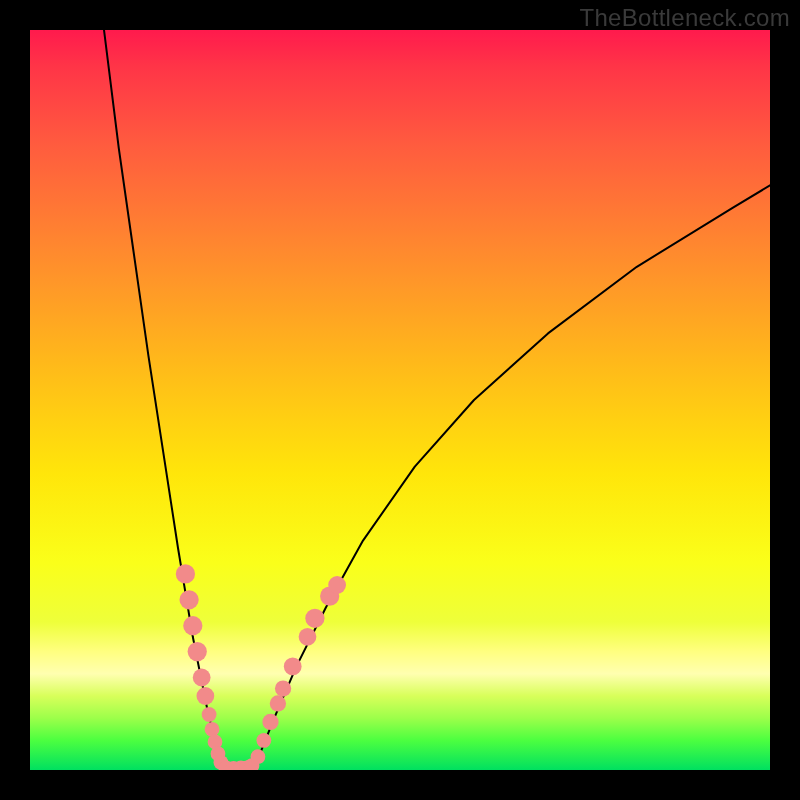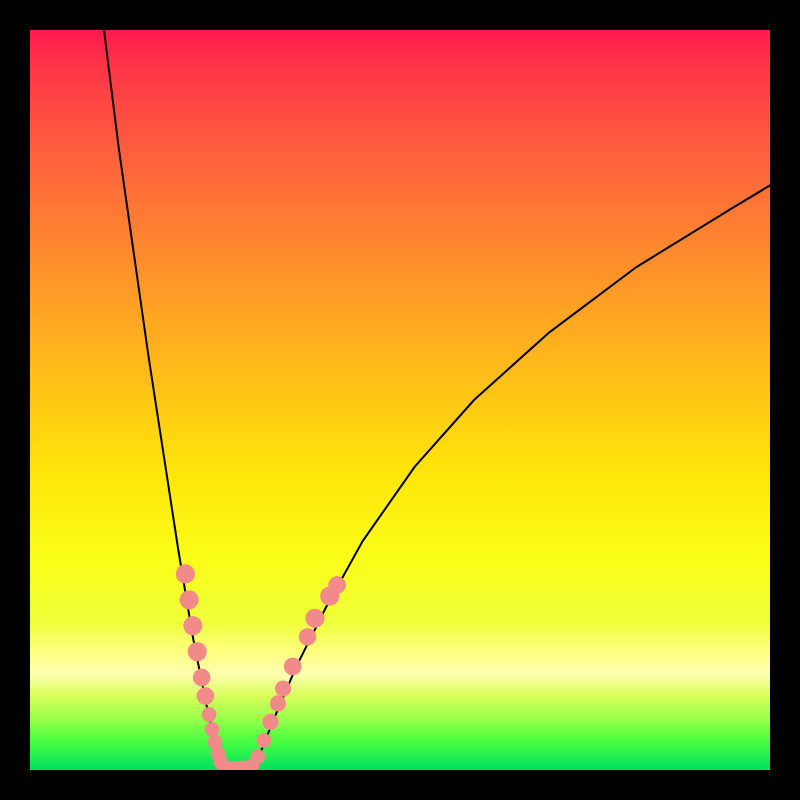--- a/index.html
+++ b/index.html
@@ -55,20 +55,21 @@
     top: 0;
     left: 0;
     width: 740px;
     height: 740px;
   }
 </style>
 </head>
 <body>
 
 <div class="frame">
+  <div class="watermark">TheBottleneck.com</div>
   <div class="plot">
     <svg class="curves" viewBox="0 0 740 740" preserveAspectRatio="none">
       <g id="curve-layer">
           <path d="M74.00 0.00 L88.80 118.40 L103.60 222.00 L118.40 325.60 L133.20 421.80 L148.00 518.00 L155.40 562.40 L162.80 606.80 L170.20 643.80 L177.60 680.80 L185.00 710.40 L188.70 728.90 L192.40 740.00" fill="none" stroke="#000000" stroke-width="2.0" stroke-linecap="round" stroke-linejoin="round"></path>
           <path d="M222.00 740.00 L229.40 725.20 L244.20 688.20 L266.40 636.40 L296.00 577.20 L333.00 510.60 L384.80 436.60 L444.00 370.00 L518.00 303.40 L606.80 236.80 L703.00 177.60 L740.00 155.40" fill="none" stroke="#000000" stroke-width="2.0" stroke-linecap="round" stroke-linejoin="round"></path>
           <path d="M192.40 740.00 L199.80 740.00 L207.20 740.00 L214.60 740.00 L222.00 740.00" fill="none" stroke="#000000" stroke-width="2.2" stroke-linecap="round" stroke-linejoin="round"></path>
         </g>
       <g id="marker-layer">
           <circle cx="155.40" cy="543.90" r="9.62" fill="#f28a8a" stroke="#f28a8a" stroke-width="0"></circle>
           <circle cx="159.10" cy="569.80" r="9.62" fill="#f28a8a" stroke="#f28a8a" stroke-width="0"></circle>

